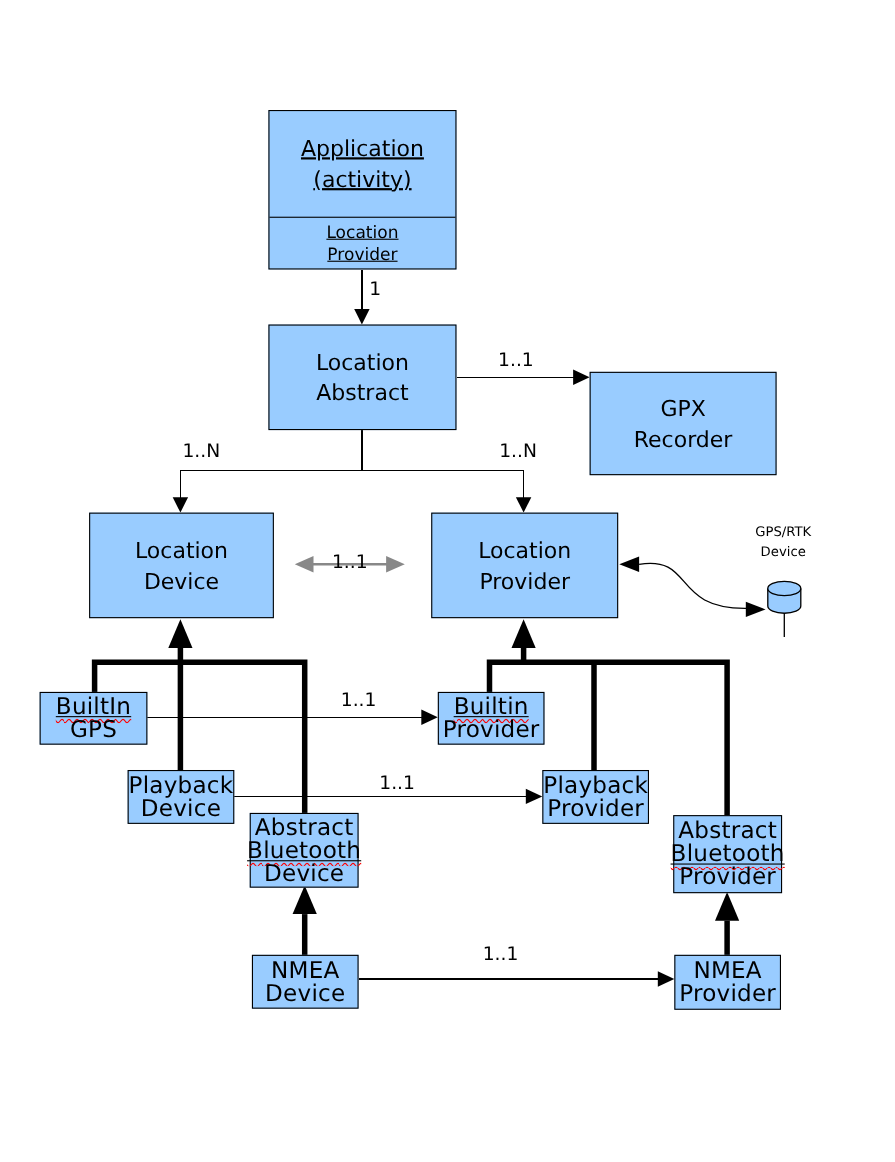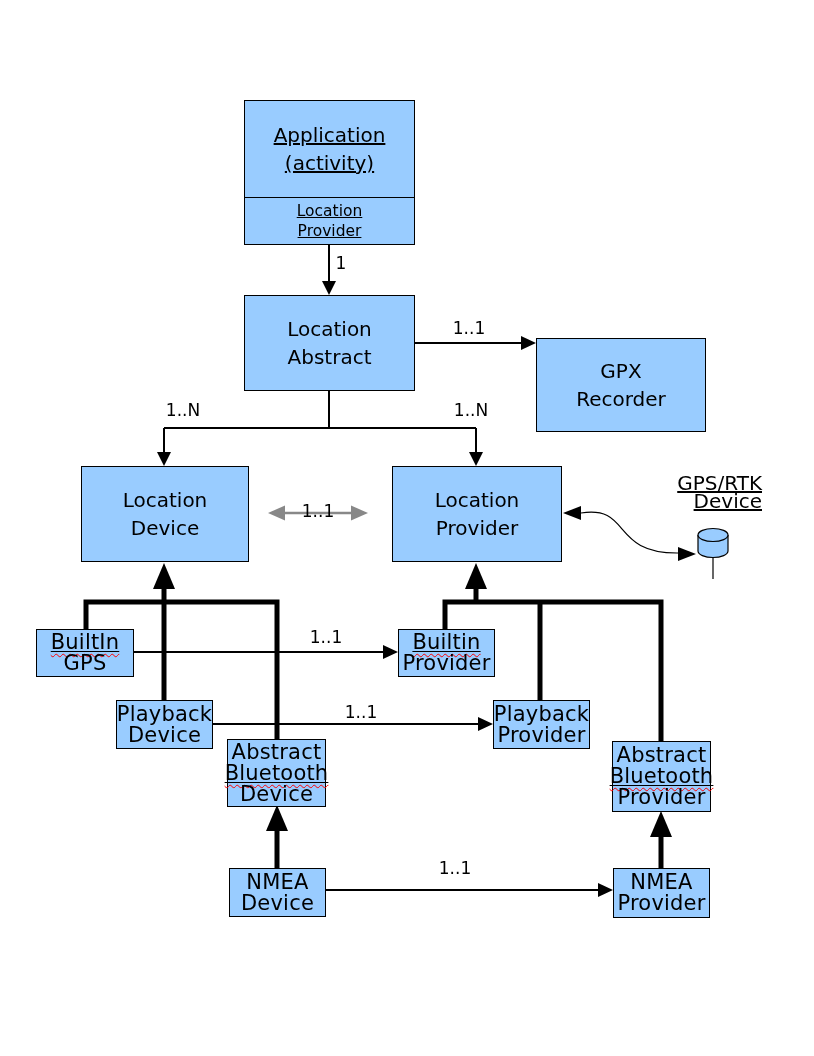--- a/index.html
+++ b/index.html
@@ -24,21 +24,21 @@
   .appbox{display:block;padding:0;}
   .compart-top{
     height:96px;display:flex;flex-direction:column;align-items:center;justify-content:center;
     border-bottom:1px solid #000;font-size:20px;line-height:28px;
   }
   .compart-bottom{
     height:46px;display:flex;flex-direction:column;align-items:center;justify-content:center;
     font-size:15.5px;line-height:20px;
   }
   .mult{position:absolute;font-size:17px;line-height:19px;text-align:center;white-space:nowrap;}
-  .freelabel{position:absolute;font-size:20px;line-height:18px;text-align:right;text-decoration:underline;}
+  .freelabel{position:absolute;font-size:12px;line-height:18px;text-align:center;}
   .uw{text-decoration:underline;text-decoration-thickness:1px;text-underline-offset:2px;}
   .sq{text-decoration:underline wavy #FF0000;text-decoration-thickness:1px;text-underline-offset:4px;}
 </style>
 </head>
 <body>
 
 <div class="stage">
 
   <svg class="wires" viewBox="0 0 814 1056">
 

